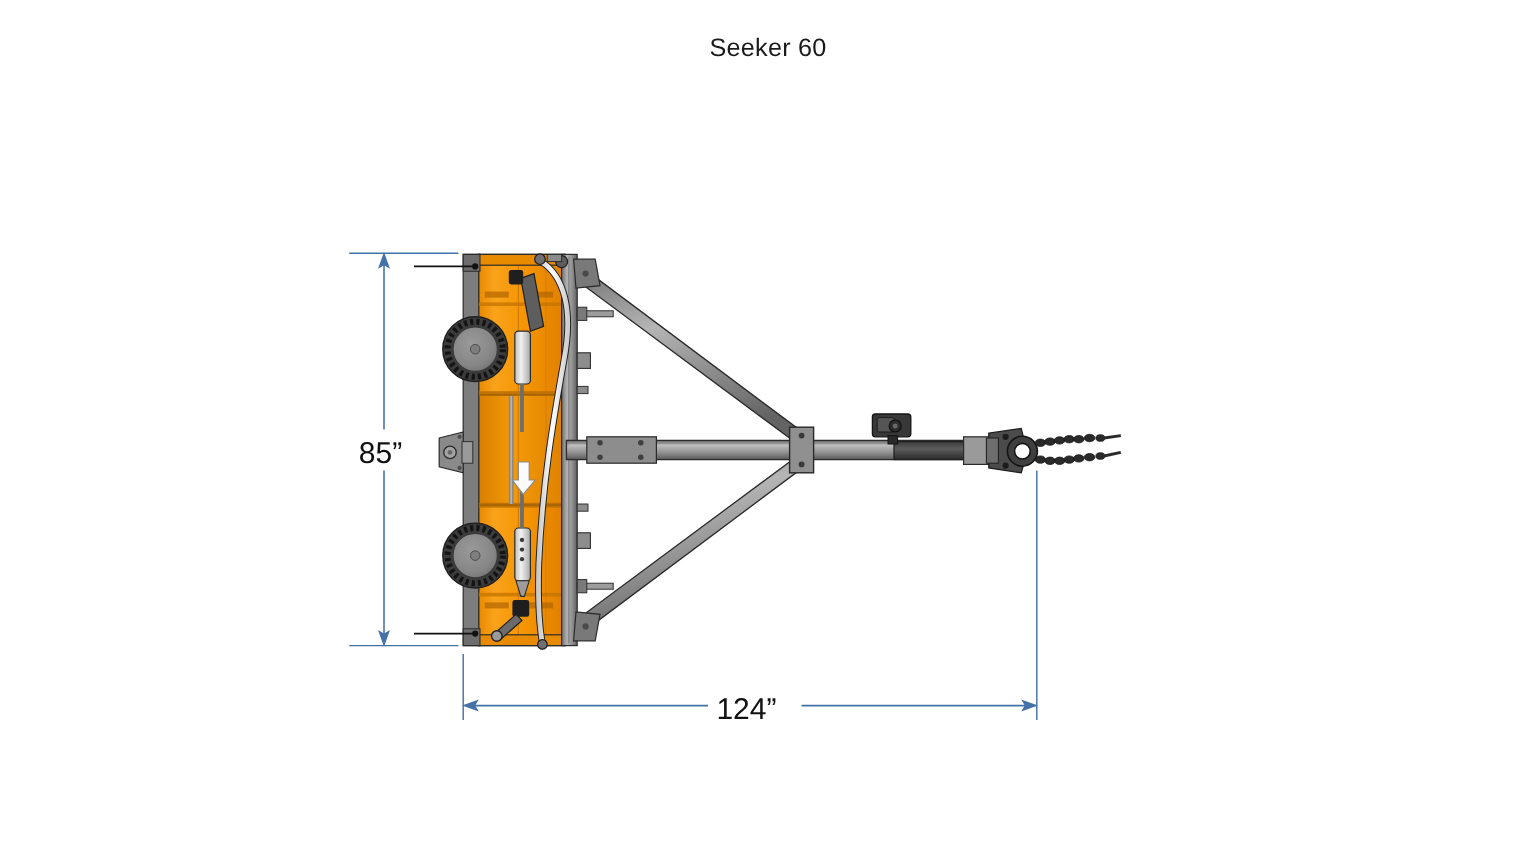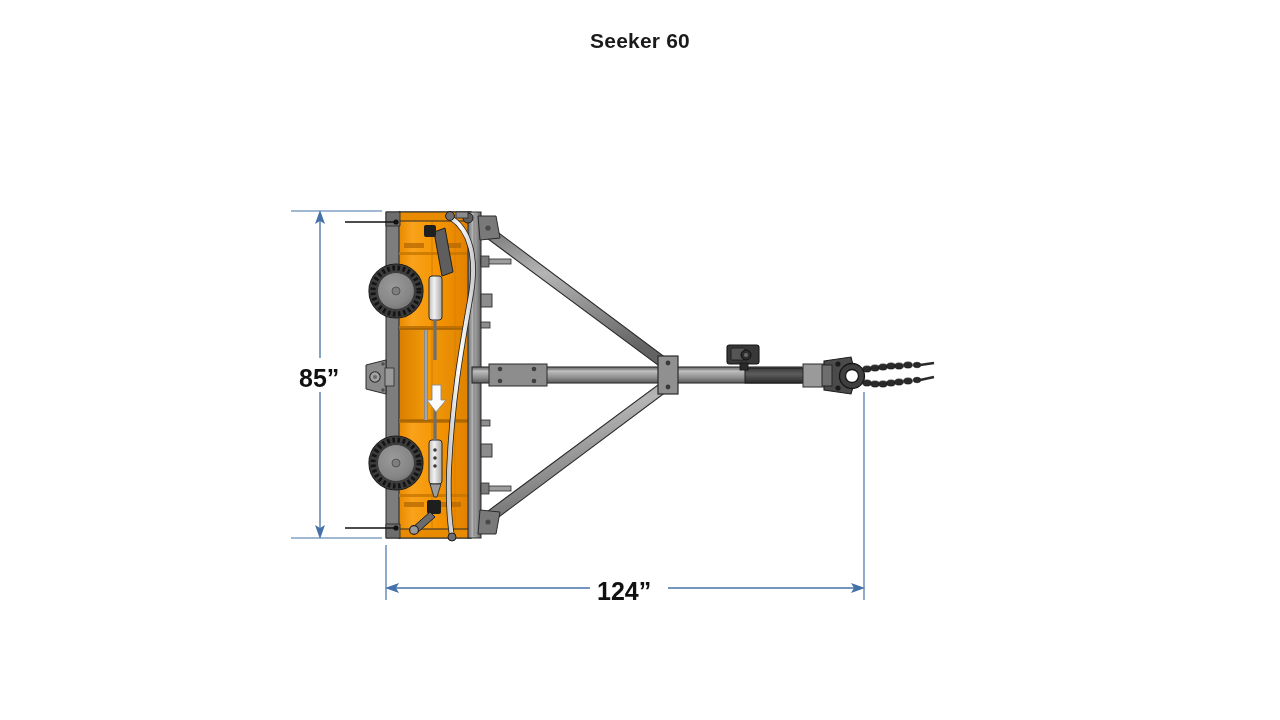--- a/index.html
+++ b/index.html
@@ -12,21 +12,20 @@
     height: 720px;
     overflow: hidden;
     font-family: "Liberation Sans", sans-serif;
     position: relative;
   }
   #page {
     position: relative;
     width: 1280px;
     height: 720px;
     background: #ffffff;
-    font-weight: bold;
   }
   #title {
     position: absolute;
     left: 0;
     top: 28px;
     width: 1280px;
     text-align: center;
     font-size: 21px;
     color: #1a1a1a;
     font-family: "Liberation Sans", sans-serif;

